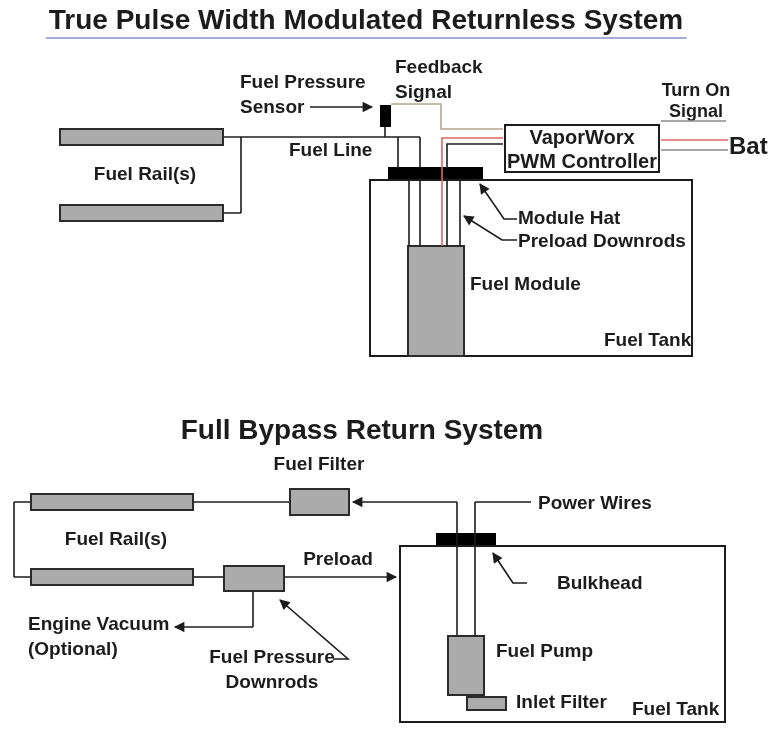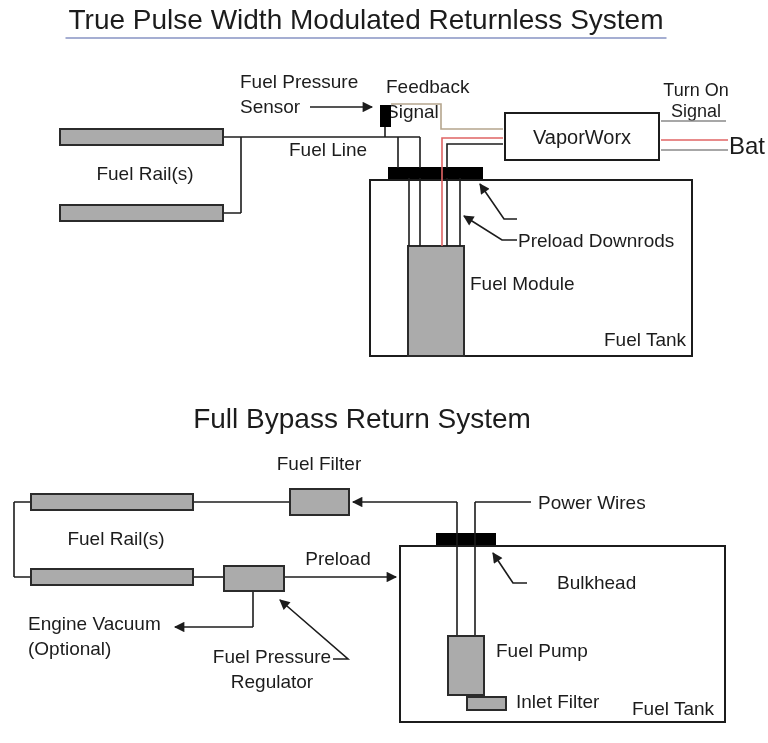--- a/index.html
+++ b/index.html
@@ -7,21 +7,21 @@
     --wire-red:#e06464;
     --wire-tan:#b5a58d;
     --wire-gray:#8a8a8a;
     --fill-gray:#ababab;
     --shape-border:#2b2b2b;
     --underline:#a5aed2;
   }
   html,body{margin:0;padding:0;background:#ffffff;}
   #canvas{
     position:relative;width:768px;height:743px;background:#ffffff;overflow:hidden;
-    font-family:"Liberation Sans",sans-serif;color:var(--line-black);
+    font-family:"Liberation Sans",sans-serif;color:var(--line-black);font-weight:bold;
   }
   .lbl{position:absolute;font-size:19px;line-height:1.32;white-space:nowrap;color:var(--line-black);}
   .ctr{transform:translateX(-50%);text-align:center;}
   .ttl{position:absolute;font-size:28px;line-height:1.1;white-space:nowrap;transform:translateX(-50%);}
   .shape{position:absolute;box-sizing:border-box;}
   .gray{background:var(--fill-gray);border:2px solid var(--shape-border);}
   .blk{background:#000;}
   .outline{border:2px solid var(--line-black);background:transparent;}
   #pwm-box{display:flex;flex-direction:column;align-items:center;justify-content:center;
     font-size:20px;line-height:1.2;background:#fff;}
@@ -38,41 +38,43 @@
 <div id="canvas">
 
   <div class="ttl" style="left:366px;top:5px;border-bottom:2px solid var(--underline);padding:0 3px 1px 3px;">True Pulse Width Modulated Returnless System</div>
 
   <div class="shape gray" style="left:59px;top:128px;width:165px;height:18px;"></div>
   <div class="shape gray" style="left:59px;top:204px;width:165px;height:18px;"></div>
   <div class="lbl ctr" style="left:145px;top:161px;">Fuel Rail(s)</div>
 
   <div class="lbl" style="left:240px;top:69px;"><span>Fuel Pressure</span><br>
        <span>Sensor</span></div>
-  <div class="lbl" style="left:386px;top:54px;margin-top:20px;"><span>Feedback</span><br>
+  <div class="lbl" style="left:395px;top:54px;"><span>Feedback</span><br>
        <span>Signal</span></div>
   <div class="shape blk" style="left:380px;top:105px;width:11px;height:22px;"></div>
   <div class="lbl" style="left:289px;top:137px;">Fuel Line</div>
 
-  <div id="pwm-box" class="shape outline" style="left:504px;top:112px;width:156px;height:49px;">
+  <div id="pwm-box" class="shape outline" style="left:504px;top:124px;width:156px;height:49px;">
     <span>VaporWorx</span>
+    <span>PWM Controller</span>
   </div>
   <div class="lbl ctr" style="left:696px;top:80px;font-size:18px;line-height:1.15;"><span>Turn On</span><br>
        <span>Signal</span></div>
   <div class="lbl" style="left:729px;top:130px;font-size:24px;">Bat</div>
 
   <div class="shape blk" style="left:388px;top:167px;width:95px;height:12px;"></div>
   <div class="shape outline" style="left:369px;top:179px;width:324px;height:178px;"></div>
   <div class="shape gray" style="left:407px;top:245px;width:58px;height:112px;"></div>
 
+  <div class="lbl" style="left:518px;top:205px;">Module Hat</div>
   <div class="lbl" style="left:518px;top:228px;">Preload Downrods</div>
   <div class="lbl" style="left:470px;top:271px;">Fuel Module</div>
   <div class="lbl" style="left:604px;top:327px;">Fuel Tank</div>
 
-  <div class="ttl" style="left:362px;top:404px;">Full Bypass Return System</div>
+  <div class="ttl" style="left:362px;top:415px;">Full Bypass Return System</div>
 
   <div class="lbl ctr" style="left:319px;top:451px;">Fuel Filter</div>
   <div class="shape gray" style="left:289px;top:488px;width:61px;height:28px;"></div>
 
   <div class="shape gray" style="left:30px;top:493px;width:164px;height:18px;"></div>
   <div class="shape gray" style="left:30px;top:568px;width:164px;height:18px;"></div>
   <div class="lbl ctr" style="left:116px;top:526px;">Fuel Rail(s)</div>
 
   <div class="shape gray" style="left:223px;top:565px;width:62px;height:27px;"></div>
   <div class="lbl ctr" style="left:338px;top:546px;">Preload</div>
@@ -84,21 +86,21 @@
   <div class="shape gray" style="left:466px;top:696px;width:41px;height:15px;"></div>
 
   <div class="lbl" style="left:529px;top:570px;margin-left:28px;">Bulkhead</div>
   <div class="lbl" style="left:496px;top:638px;">Fuel Pump</div>
   <div class="lbl" style="left:516px;top:689px;">Inlet Filter</div>
   <div class="lbl" style="left:632px;top:696px;">Fuel Tank</div>
 
   <div class="lbl" style="left:28px;top:611px;"><span>Engine Vacuum</span><br>
        <span>(Optional)</span></div>
   <div class="lbl ctr" style="left:272px;top:645px;line-height:1.3;"><span>Fuel Pressure</span><br>
-       <span>Regulator</span></div>
+       <span>Downrods</span></div>
 
   <svg class="overlay" width="768" height="743" viewBox="0 0 768 743">
     <defs>
       <marker id="ah" viewBox="0 0 10 10" refX="9" refY="5" markerWidth="7.5" markerHeight="6.5" orient="auto">
         <path d="M0,0 L10,5 L0,10 z" fill="#1c1c1c"></path>
       </marker>
     </defs>
 
     <path class="sk sk-k" d="M224,137 H420"></path>
     <path class="sk sk-k" d="M241,137 V213 M224,213 H241"></path>

